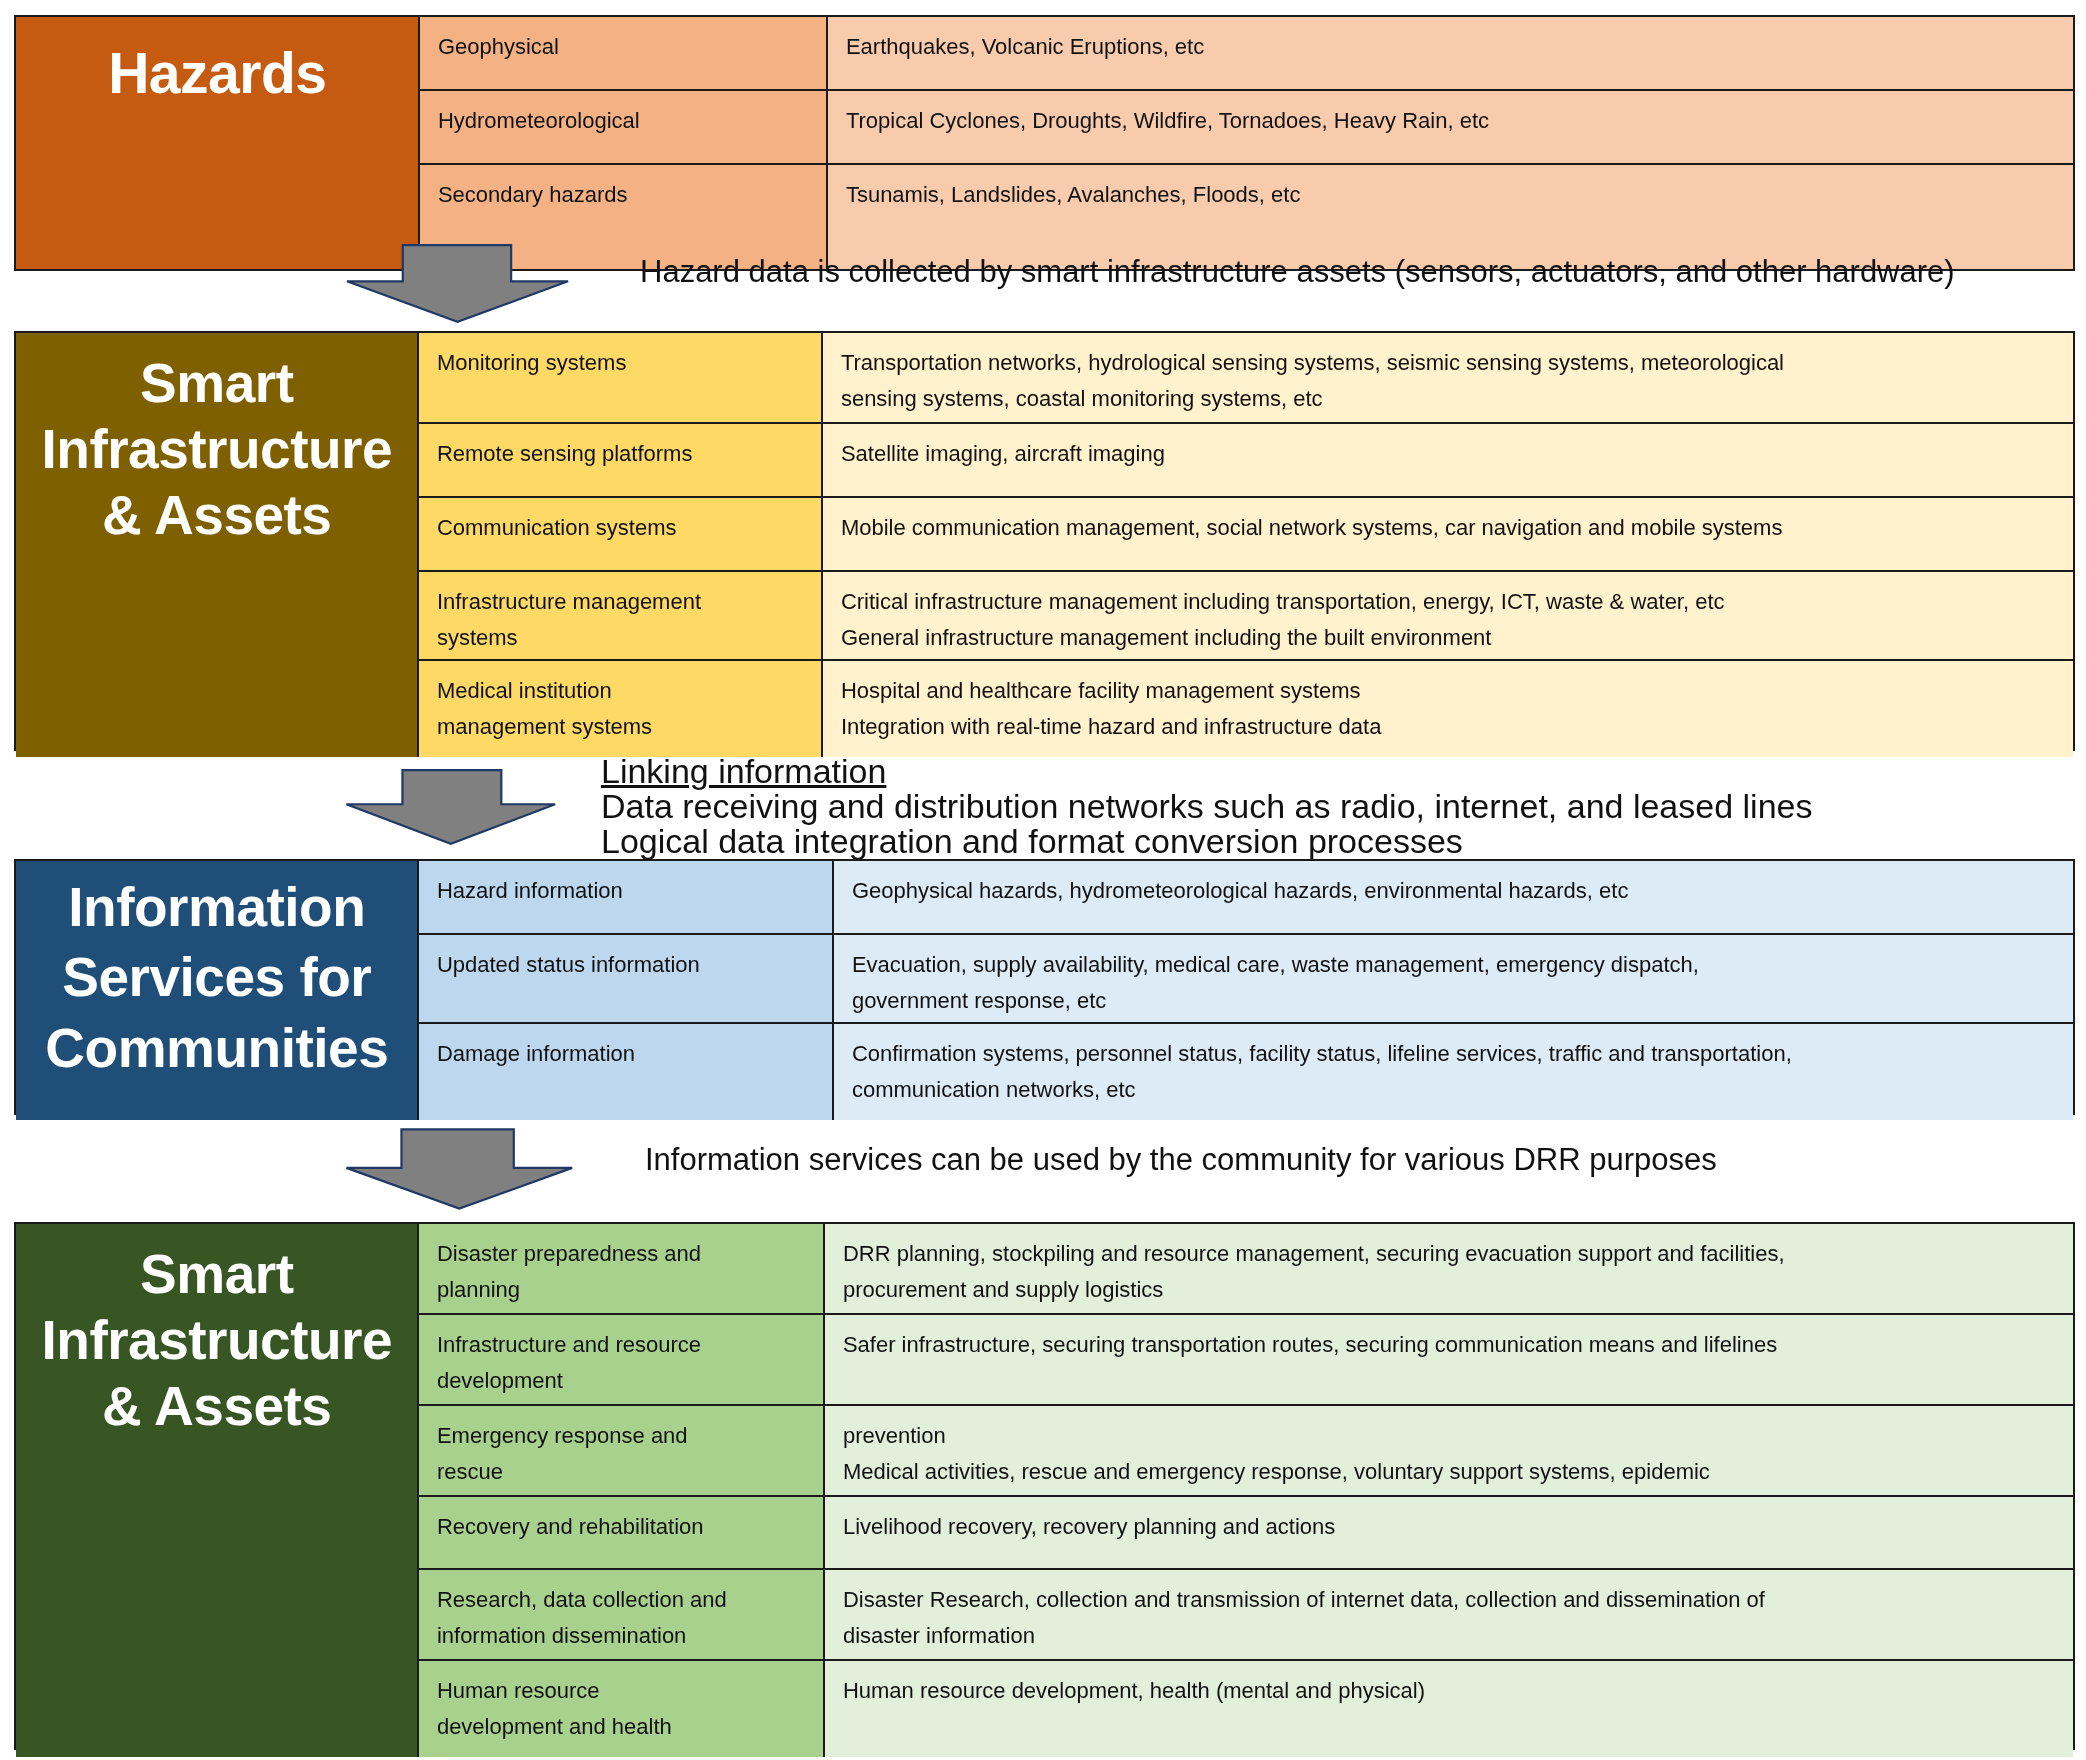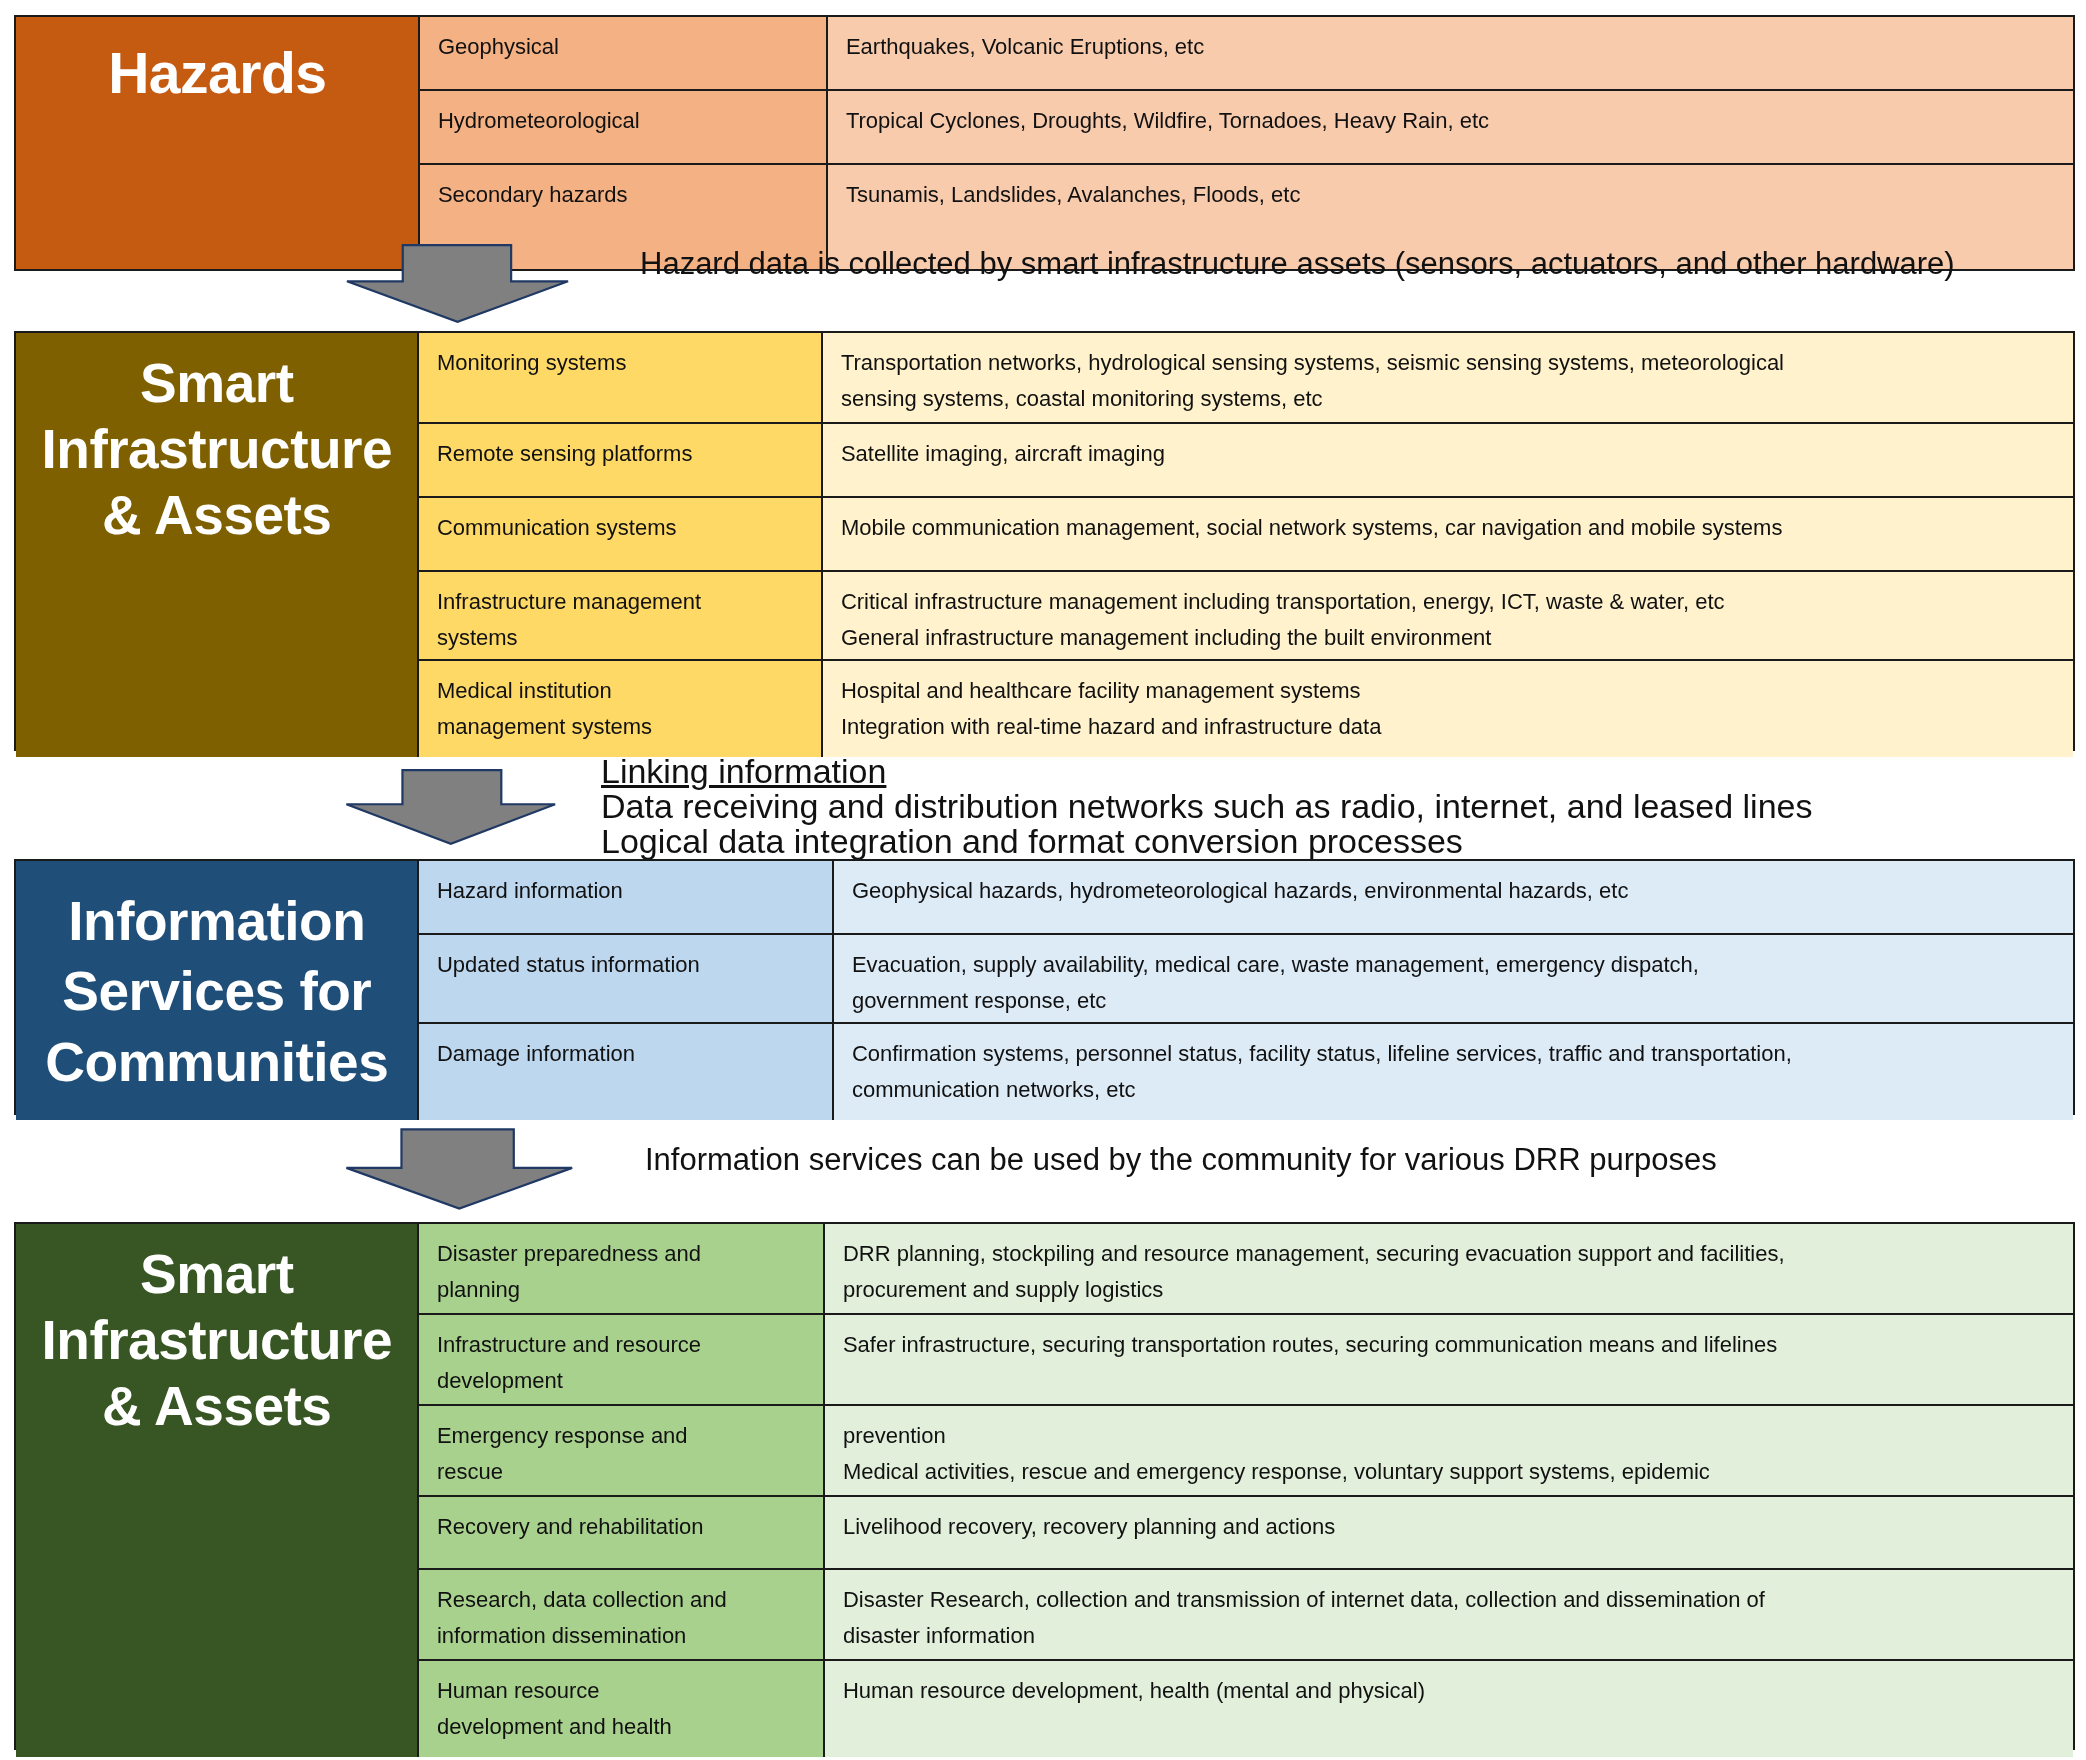--- a/index.html
+++ b/index.html
@@ -27,21 +27,21 @@
   
   #smart { top: 331px; height: 420px; grid-template-columns: 403px 404px 1fr;
            grid-template-rows: 91px 74px 74px 89px 1fr; }
   #smart .title-cell { background: #7f6000; padding-top: 16.5px; }
   #smart .cat-cell { background: #ffd966; }
   #smart .desc-cell { background: #fff2cc; }
 
   
   #info { top: 859px; height: 256px; grid-template-columns: 403px 415px 1fr;
           grid-template-rows: 74px 89px 1fr; }
-  #info .title-cell { background: #1f4e79; padding-top: 25px; line-height: 1.28; }
+  #info .title-cell { background: #1f4e79; padding-top: 11px; line-height: 1.28; }
   #info .cat-cell { background: #bdd7ee; }
   #info .desc-cell { background: #ddebf7; }
 
   
   #drr { top: 1222px; height: 528px; grid-template-columns: 403px 406px 1fr;
          grid-template-rows: 91px 91px 91px 73px 91px 1fr; }
   #drr .title-cell { background: #375623; padding-top: 16.5px; }
   #drr .cat-cell { background: #a9d18e; }
   #drr .desc-cell { background: #e2efda; }
 
@@ -73,21 +73,21 @@
       <div>Secondary hazards</div>
     </div>
   <div class="desc-cell row-last">
       <div>Tsunamis, Landslides, Avalanches, Floods, etc</div>
     </div>
 </div>
 
 <svg class="arrow" style="left:342px; top:243px;" width="231" height="81" viewBox="0 0 420 148">
   <polygon points="110,4 308,4 308,70 412,70 210,144 8,70 110,70" fill="#808080" stroke="#1f3864" stroke-width="4"></polygon>
 </svg>
-<div class="caption" style="left:640px; top:246px;">Hazard data is collected by smart infrastructure assets (sensors, actuators, and other hardware)</div>
+<div class="caption" style="left:640px; top:254px;">Hazard data is collected by smart infrastructure assets (sensors, actuators, and other hardware)</div>
 
 <div class="section" id="smart">
   <div class="title-cell">
     <span>Smart</span>
     <span>Infrastructure</span>
     <span>&amp; Assets</span>
   </div>
   <div class="cat-cell">
       <div>Monitoring systems</div>
     </div>

